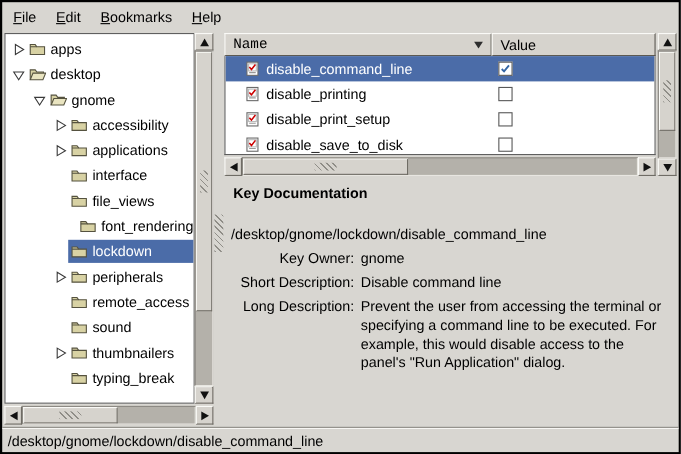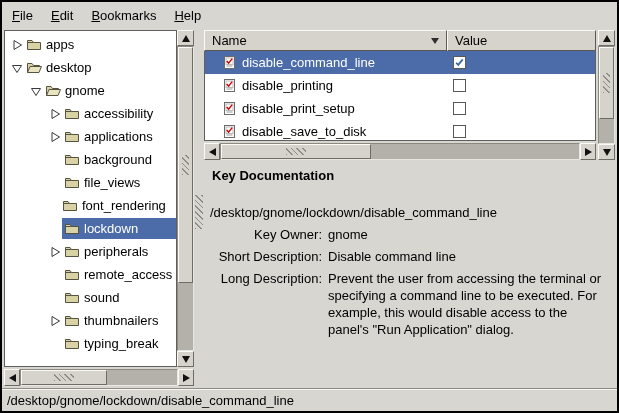--- a/index.html
+++ b/index.html
@@ -59,21 +59,21 @@
   .paned-grip { position:absolute; left:1px; top:165px; width:8px; height:34px;
                 background:repeating-linear-gradient(45deg,#8f8d87 0 1px,transparent 1px 4px); }
 
   
   .right-pane { flex:1; display:flex; flex-direction:column; min-width:0; }
   .list-section { height:130px; flex:none; display:flex; }
   .list-main { flex:1; display:flex; flex-direction:column; min-width:0; }
   .list-header { height:21px; flex:none; display:flex; }
   .hdr-cell { background:#d6d3cd; border:1px solid; border-color:#fafaf7 #5c5952 #5c5952 #fafaf7;
               display:flex; align-items:center; padding:0 7px; }
-  .hdr-name { width:243px; flex:none; justify-content:space-between; }
+  .hdr-name { width:243px; flex:none; justify-content:space-between;font-family:Liberation Mono, monospace; }
   .hdr-value { flex:1; }
   .sort-arrow { border-left:4px solid transparent; border-right:4px solid transparent; border-top:6px solid #2e2e2e; width:0; height:0; }
   .list-body { flex:1; background:#fff; border:1px solid #5f5f5f; border-top:none; overflow:hidden; }
   .key-row { height:23px; display:flex; align-items:center; }
   .key-row.selected { background:var(--sel,#4b6ca8); }
   .key-row.selected .key-name { color:#fff; }
   .kr-name { width:242px; flex:none; display:flex; align-items:center; gap:5px; padding-left:17px; overflow:hidden; }
   .kr-value { flex:1; padding-left:6px; display:flex; align-items:center; }
   .cb { width:13px; height:13px; background:#fff; border:1px solid #585858; display:flex; align-items:center; justify-content:center; }
   .list-vscroll { margin-left:2px; height:130px; }
@@ -188,36 +188,36 @@
             </div>
             <div class="tree-row" style="padding-left: 42px;">
               <span class="expander"></span>
               <span class="tree-hl">
                 <span class="tree-ico">
                   <svg width="16" height="13" viewBox="0 0 16 13">
                     <path d="M1.5,11.5 V2.5 H6 l1.5,2 H14.5 V11.5 Z" fill="#d8d2a4" stroke="#55523f"></path>
                     <line x1="1.5" y1="4.5" x2="7.5" y2="4.5" stroke="#55523f"></line>
                   </svg>
                 </span>
-                <span class="tree-label">background</span>
+                <span class="tree-label">interface</span>
               </span>
             </div>
             <div class="tree-row" style="padding-left: 42px;">
               <span class="expander"></span>
               <span class="tree-hl">
                 <span class="tree-ico">
                   <svg width="16" height="13" viewBox="0 0 16 13">
                     <path d="M1.5,11.5 V2.5 H6 l1.5,2 H14.5 V11.5 Z" fill="#d8d2a4" stroke="#55523f"></path>
                     <line x1="1.5" y1="4.5" x2="7.5" y2="4.5" stroke="#55523f"></line>
                   </svg>
                 </span>
                 <span class="tree-label">file_views</span>
               </span>
             </div>
-            <div class="tree-row" style="padding-left: 40px;">
+            <div class="tree-row" style="padding-left: 50px;">
               <span class="expander"></span>
               <span class="tree-hl">
                 <span class="tree-ico">
                   <svg width="16" height="13" viewBox="0 0 16 13">
                     <path d="M1.5,11.5 V2.5 H6 l1.5,2 H14.5 V11.5 Z" fill="#d8d2a4" stroke="#55523f"></path>
                     <line x1="1.5" y1="4.5" x2="7.5" y2="4.5" stroke="#55523f"></line>
                   </svg>
                 </span>
                 <span class="tree-label">font_rendering</span>
               </span>

